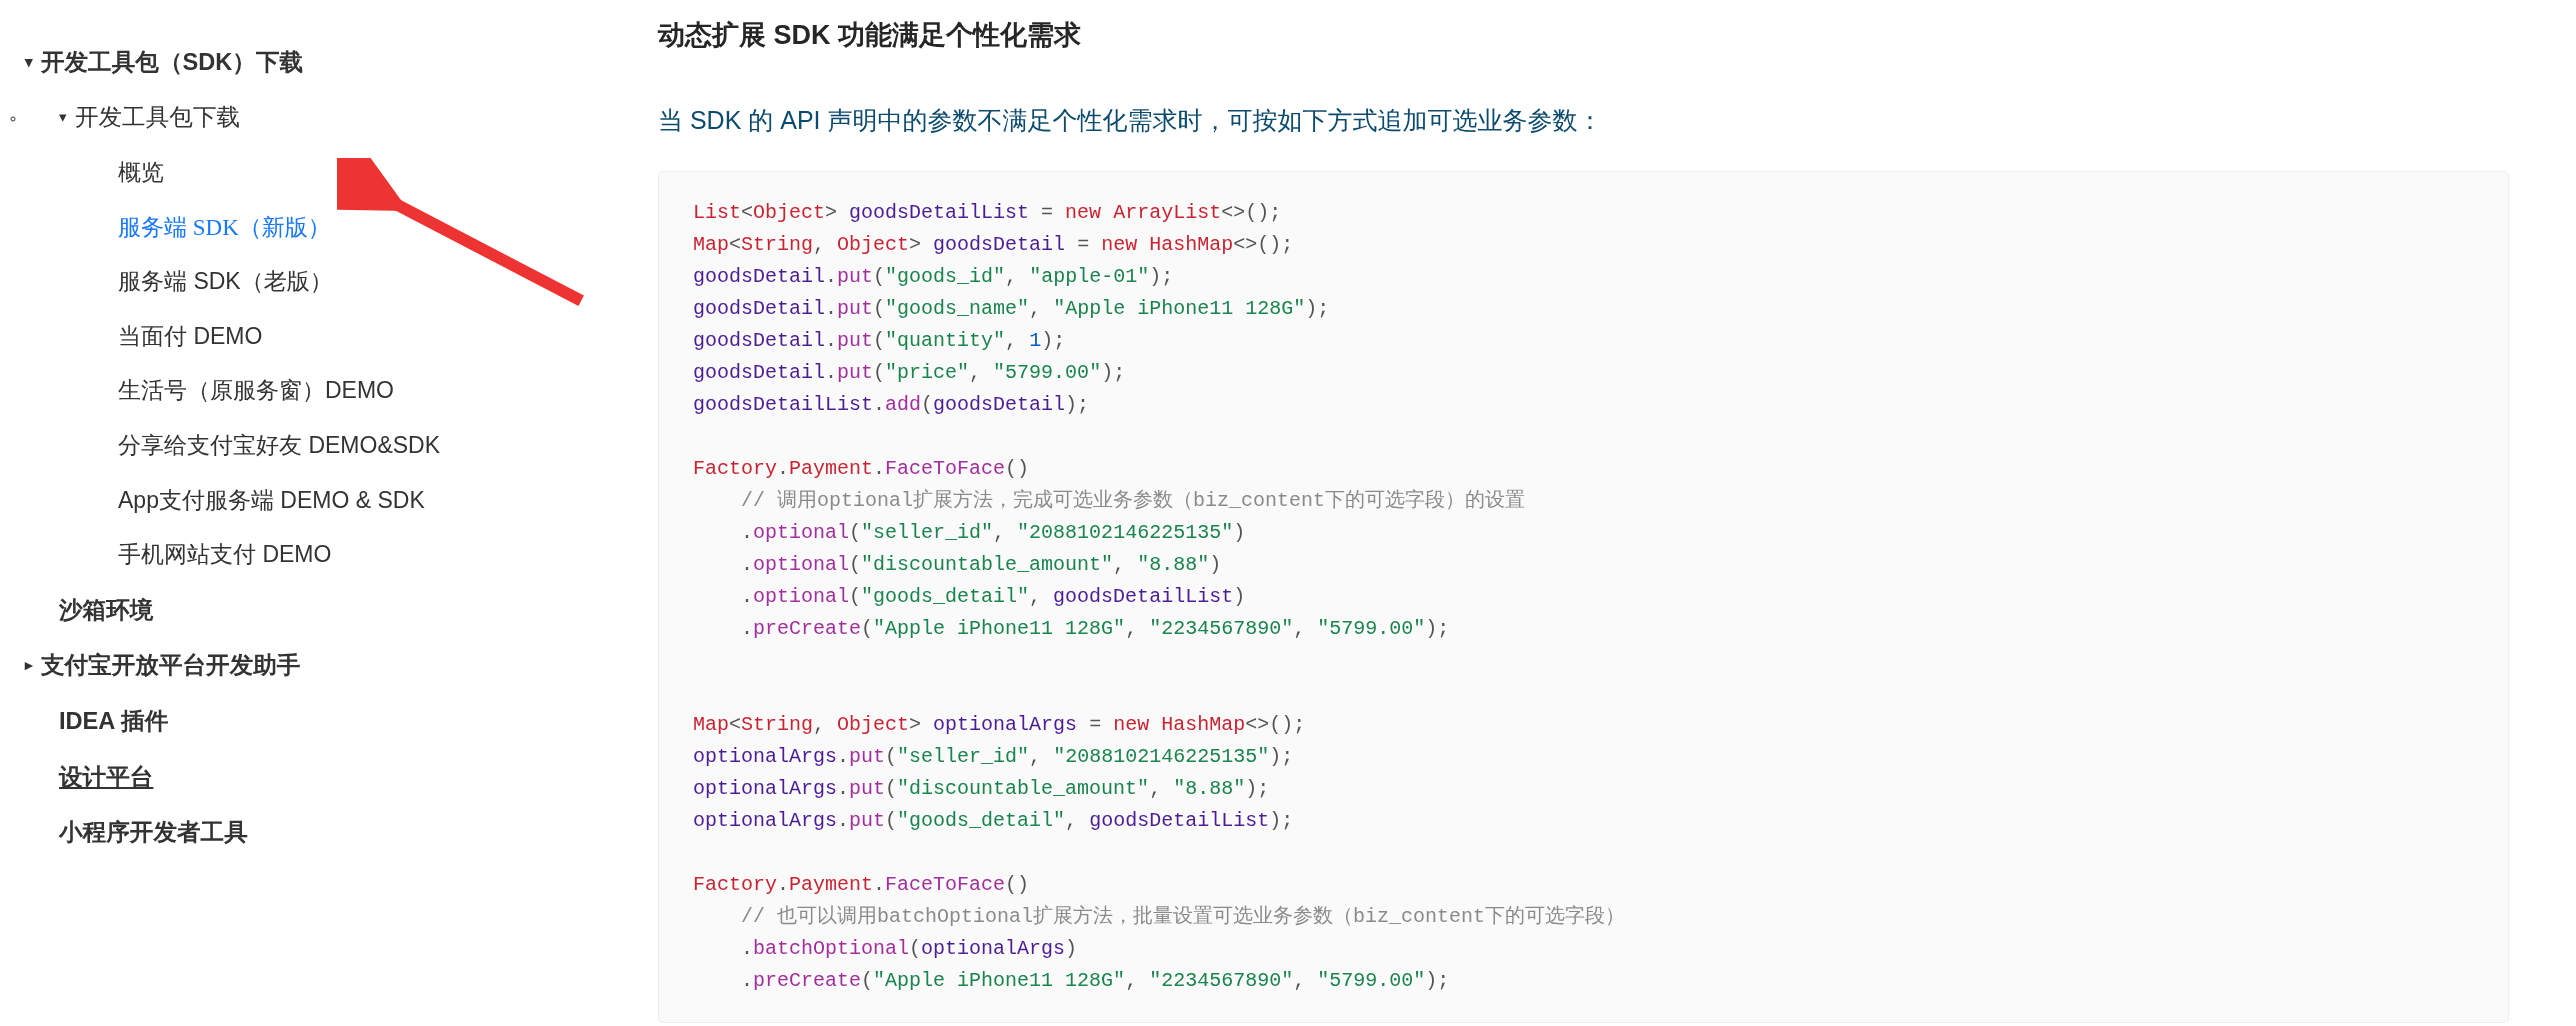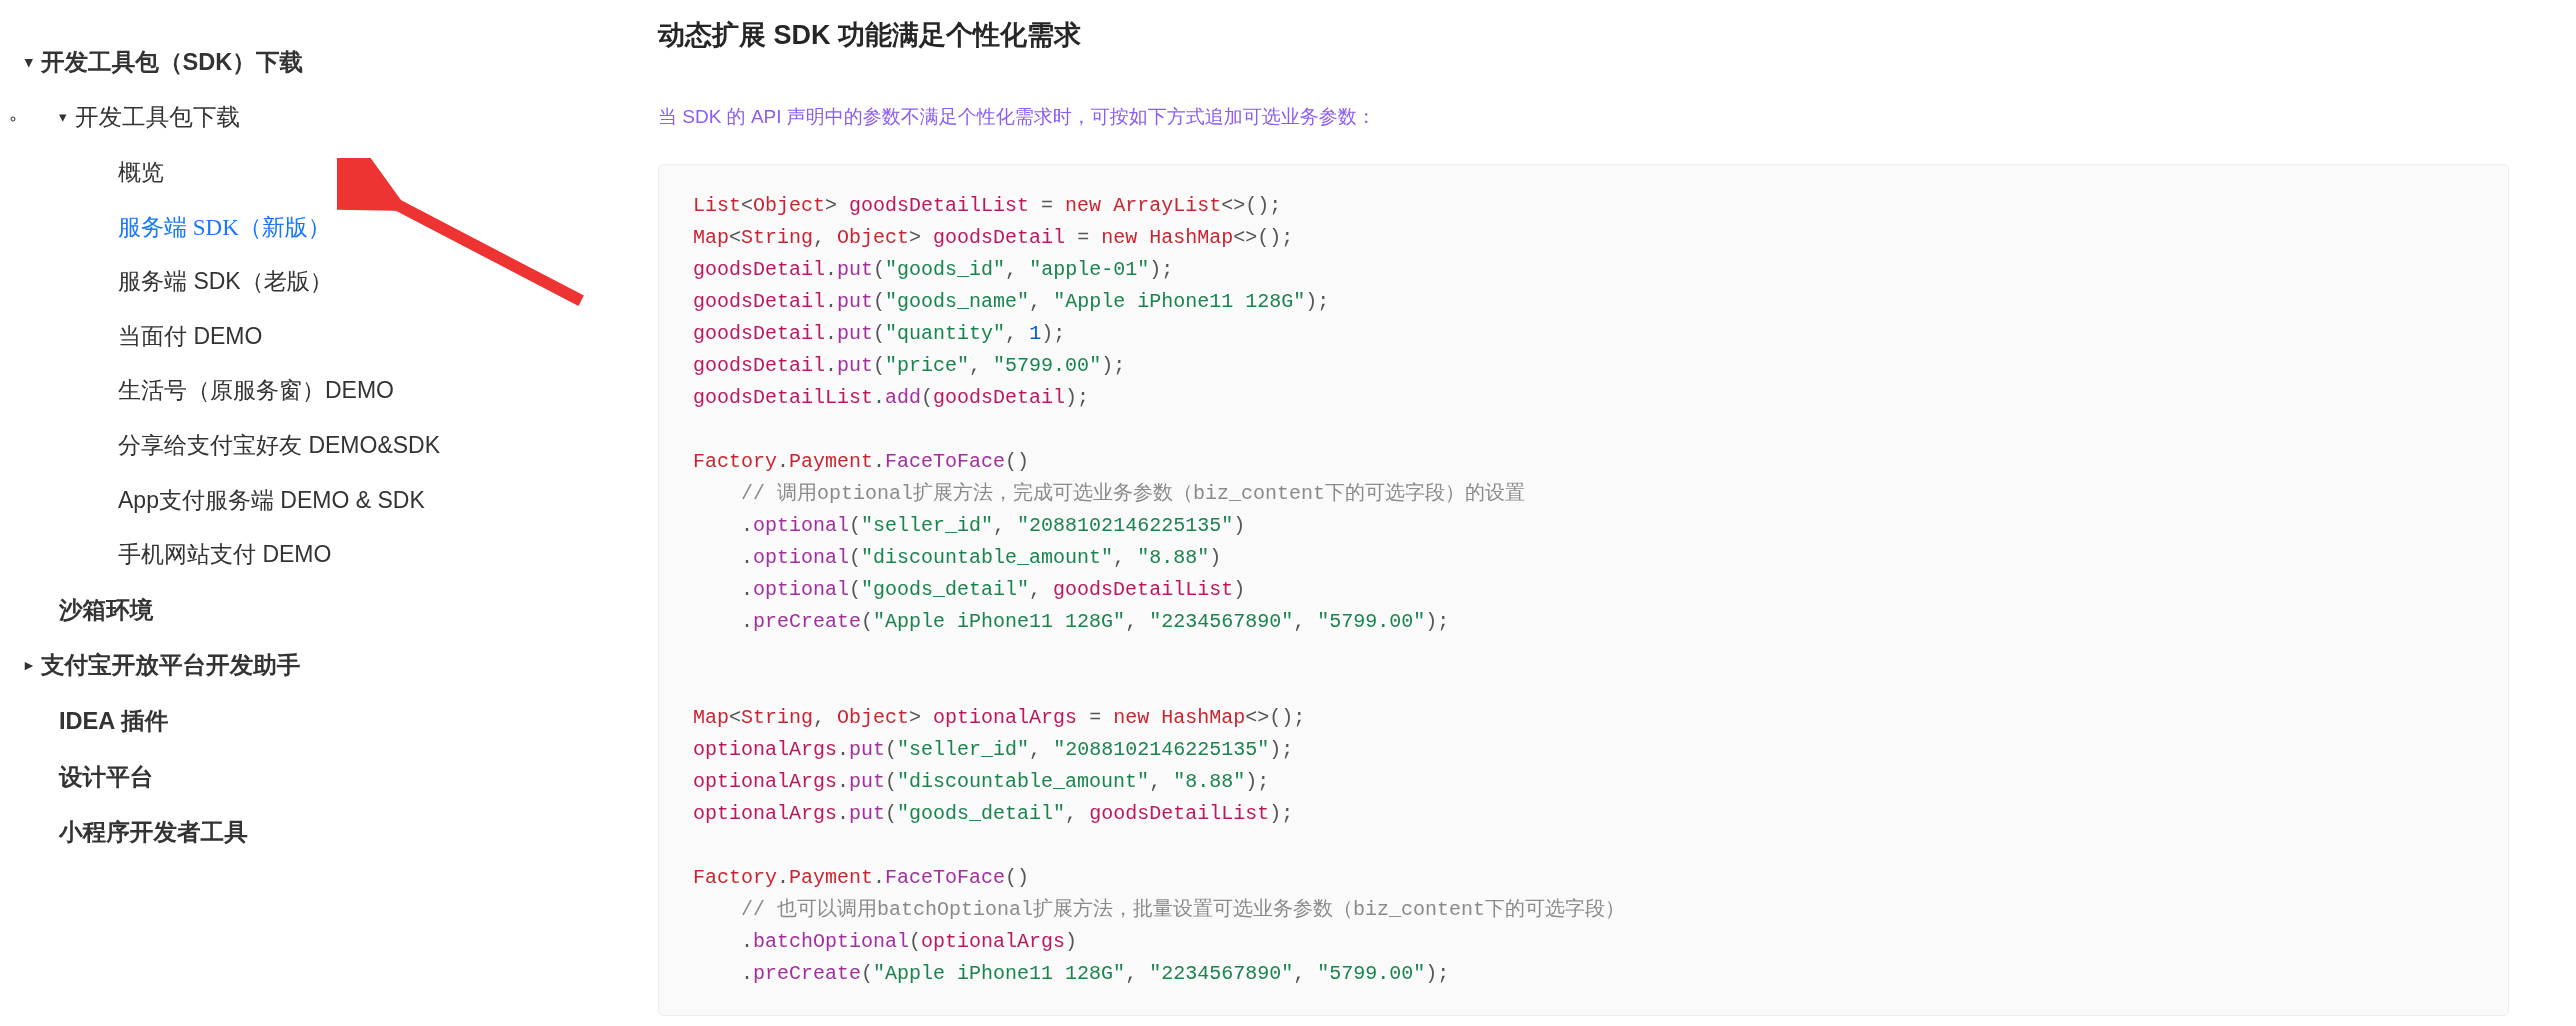--- a/index.html
+++ b/index.html
@@ -9,37 +9,37 @@
   .nav-root > li { list-style: none; }
   .nav-item { display: flex; align-items: center; padding: 11.8px 0; font-size: 23.6px; font-weight: 600; color: #333; cursor: pointer; }
   .nav-item.sub { font-weight: 500; padding-left: 34px; }
   .nav-item.leaf { font-weight: 400; padding-left: 93px; font-size: 23px; color: #333; }
   .nav-item.leaf.active { color: #1677ff; font-weight: 500; font-family: Liberation Serif, serif; }
   .caret { display: inline-block; margin-right: 8.4px; font-size: 15px; color: #333; }
   .nav-sub { padding-left: 0; }
 
   .main { flex: 1; padding: 17px 67px 34px 51px; position: relative; }
   h2.section-title { font-size: 27px; font-weight: 700; margin-bottom: 51px; color: #262626; }
-  p.section-desc { font-size: 19px; font-weight: 500; color: #8b5cf6; margin-bottom: 34px; }
+  p.section-desc { font-size: 25px; font-weight: 500; color: #0c4a6e; margin-bottom: 34px; }
 
   .codeblock {
     background: #fafafa;
     border: 0.8px solid #eee;
     border-radius: 5px;
     padding: 25px 34px;
     font-family: "SFMono-Regular", Consolas, "Liberation Mono", Menlo, monospace;
     font-size: 20px;
     line-height: 1.6;
     white-space: pre;
     overflow-x: auto;
     color: #555;
   }
   .tok-type { color: #cb2431; }
   .tok-punc { color: #555; }
-  .tok-ident { color: #be185d; }
+  .tok-ident { color: #4c1d95; }
   .tok-fn { color: #a32e9e; }
   .tok-kw { color: #cb2431; }
   .tok-str { color: #1a844d; }
   .tok-num { color: #005cc5; }
   .tok-cmt { color: #8a8a8a; }
 
   
   .arrow-annot {
     position: absolute;
     left: -270px;
@@ -96,21 +96,21 @@
       <li class="nav-item" style="padding-left:34px;">
           <span>沙箱环境</span>
         </li>
       <li class="nav-item">
         <span class="caret">▸</span>
         <span>支付宝开放平台开发助手</span>
       </li>
       <li class="nav-item" style="padding-left:34px;">
           <span>IDEA 插件</span>
         </li>
-      <li class="nav-item" style="padding-left:34px;">
+      <li class="nav-item" style="padding-left:34px;text-decoration:underline;">
           <span>设计平台</span>
         </li>
       <li class="nav-item" style="padding-left:34px;">
           <span>小程序开发者工具</span>
         </li>
     </ul>
   </aside>
 
   <main class="main">
     <svg class="arrow-annot" width="270" height="168" viewBox="0 0 320 200">

